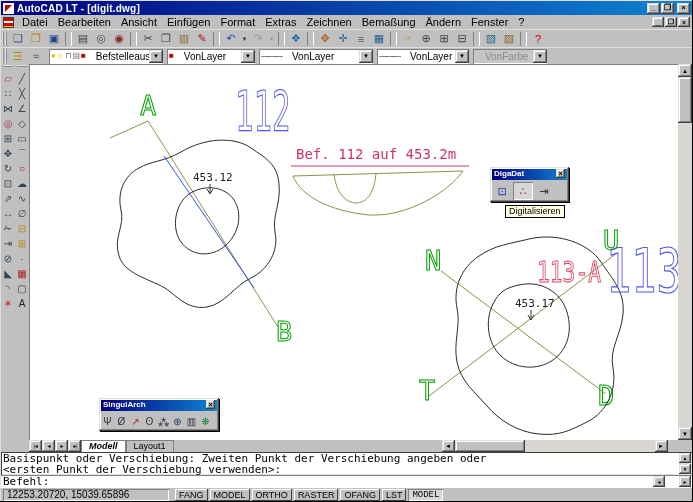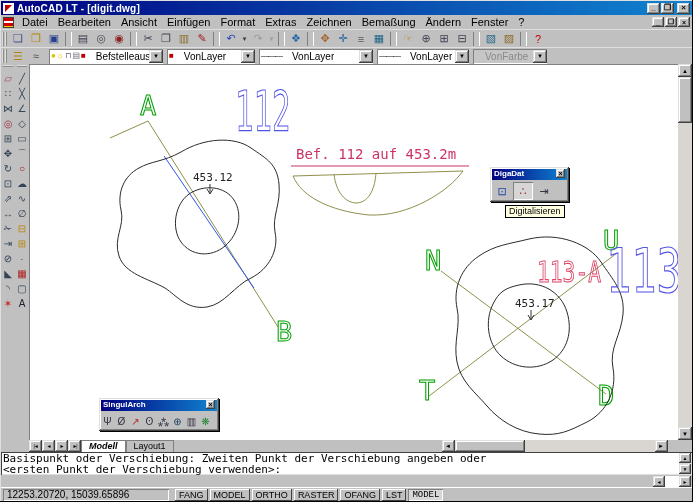--- a/index.html
+++ b/index.html
@@ -487,20 +487,23 @@
 
   <div id="cmd">
     <div id="cmd-history">
       <div>Basispunkt oder Verschiebung: Zweiten Punkt der Verschiebung angeben oder</div>
       <div>&lt;ersten Punkt der Verschiebung verwenden&gt;:</div>
     </div>
     <div id="cmd-vscroll">
       <span class="scbtn raised2" id="cmd-up">▲</span>
       <span class="scbtn raised2" id="cmd-down">▼</span>
     </div>
+    <div id="cmd-prompt">
+      <span>Befehl:</span>
+    </div>
     <div id="cmd-hscroll">
       <span class="scbtn raised2">◄</span>
       <div id="cmd-htrack"></div>
       <span class="scbtn raised2">►</span>
     </div>
   </div>
 
   <div id="status">
     <div id="coords">12253.20720, 15039.65896</div>
     <div id="toggles">

